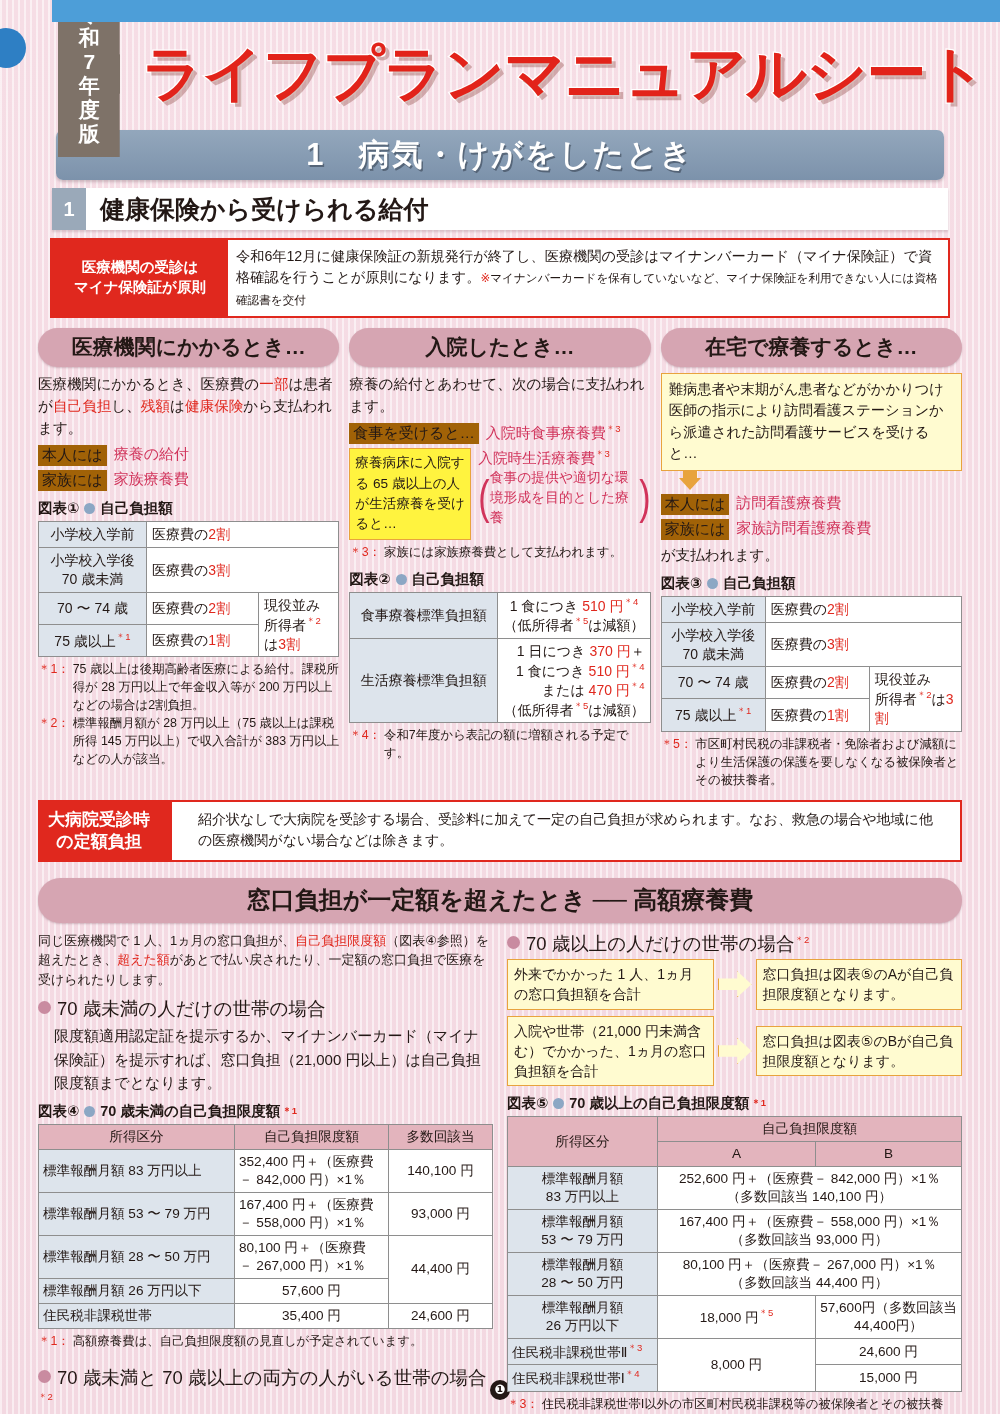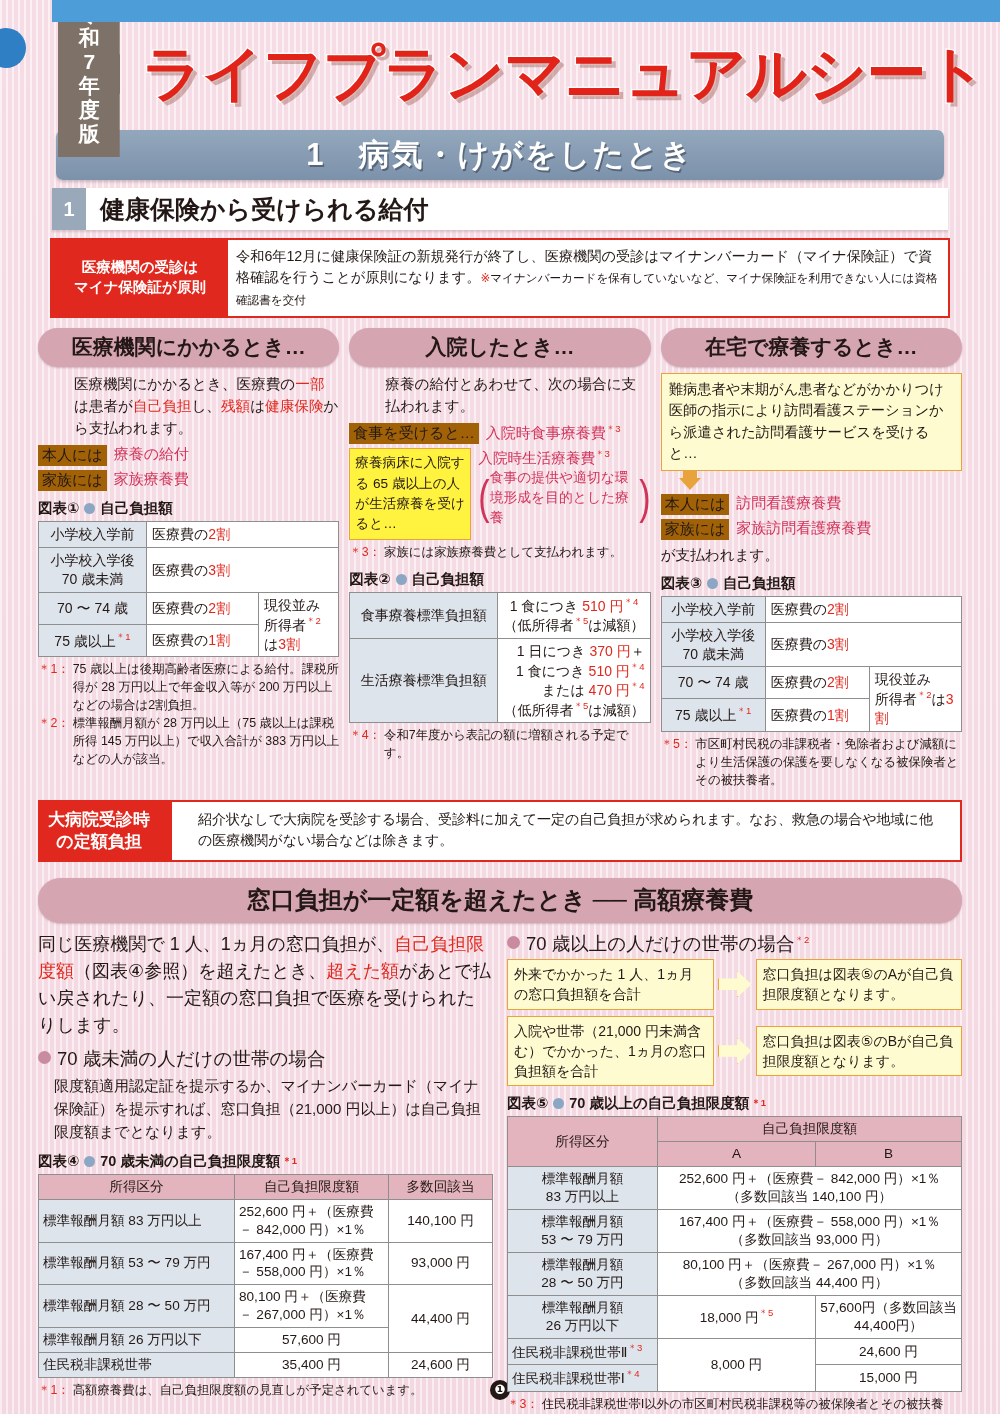--- a/index.html
+++ b/index.html
@@ -118,21 +118,21 @@
   .pill {
     background: #d6a5b2;
     border-radius: 20px;
     text-align: center;
     color: #231815;
     font-size: 21px; font-weight: bold;
     padding: 5px 0 6px 0;
     margin-bottom: 6px;
     box-shadow: 0 1px 2px rgba(150,110,125,0.4);
   }
-  .ptext { font-size: 14.6px; line-height: 1.52; margin-bottom: 6px; margin-left: 36px; }
+  .ptext { font-size: 14.6px; line-height: 1.52; margin-bottom: 6px; }
   .red { color: #e0281e; }
   .rosered { color: #d1345b; }
 
   .tagline { display: flex; align-items: flex-start; gap: 7px; margin-bottom: 4px; font-size: 15px; }
   .hl-yellow { background: #a16207; padding: 1px 4px; font-weight: normal; }
   .tagline .val { color: #d1345b; }
 
   .ybox {
     background: #fffbd0; border: 1.6px solid #e8a33d;
     padding: 5px 7px; font-size: 14.3px; line-height: 1.5;
@@ -450,21 +450,21 @@
       </div>
     </div>
     <div class="bb">紹介状なしで大病院を受診する場合、受診料に加えて一定の自己負担が求められます。なお、救急の場合や地域に他の医療機関がない場合などは除きます。</div>
   </div>
 
   <div class="band2">窓口負担が一定額を超えたとき ── 高額療養費</div>
 
   <div class="cols2">
 
     <div class="colL">
-      <div style="font-size:18px; line-height:1.5">
+      <div style="font-size:13px; line-height:1.5">
         <span>同じ医療機関で 1 人、1ヵ月の窓口負担が、</span><span class="red">自己負担限度額</span><span>（図表④参照）を超えたとき、</span><span class="red">超えた額</span><span>があとで払い戻されたり、一定額の窓口負担で医療を受けられたりします。</span>
       </div>
 
       <div class="sub-h"><span class="hd-dot"></span><span>70 歳未満の人だけの世帯の場合</span></div>
       <div class="indent">限度額適用認定証を提示するか、マイナンバーカード（マイナ保険証）を提示すれば、窓口負担（21,000 円以上）は自己負担限度額までとなります。</div>
 
       <div class="fig-label">
         <span>図表④</span>
           <span class="fig-dot"></span>
           <span>70 歳未満の自己負担限度額</span>
@@ -473,21 +473,21 @@
 
       <table class="tbl5">
         <tbody>
             <tr>
           <th class="th-pink" style="width:196px">所得区分</th>
           <th class="th-pink">自己負担限度額</th>
           <th class="th-pink" style="width:104px">多数回該当</th>
         </tr>
         <tr>
           <td class="td-blue" style="text-align:left">標準報酬月額 83 万円以上</td>
-          <td style="white-space:pre-line; text-align:left">252,600 円＋（医療費
+          <td style="white-space:pre-line; text-align:left">352,400 円＋（医療費
 － 842,000 円）×1％</td>
           <td>140,100 円</td>
         </tr>
         <tr>
           <td class="td-blue" style="text-align:left">標準報酬月額 53 〜 79 万円</td>
           <td style="white-space:pre-line; text-align:left">167,400 円＋（医療費
 － 558,000 円）×1％</td>
           <td>93,000 円</td>
         </tr>
         <tr>

